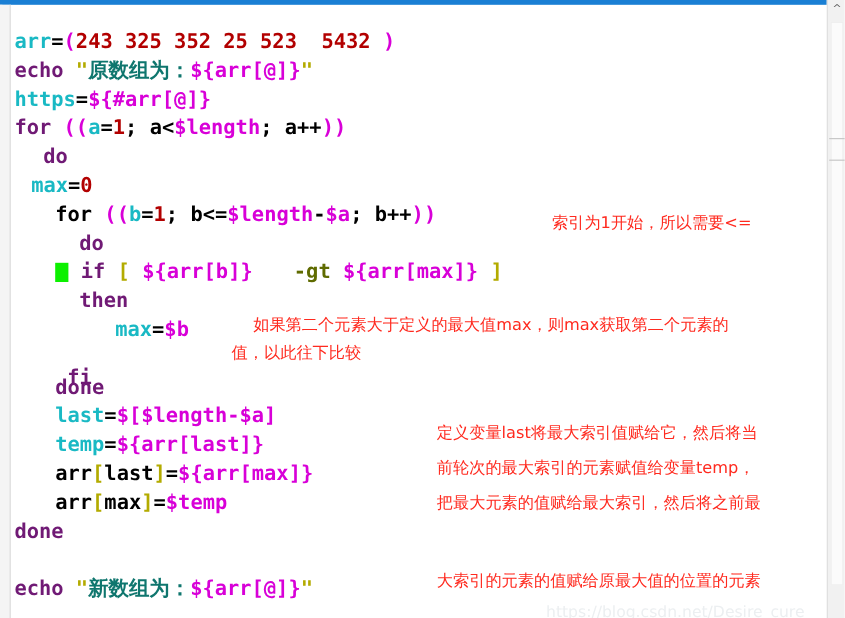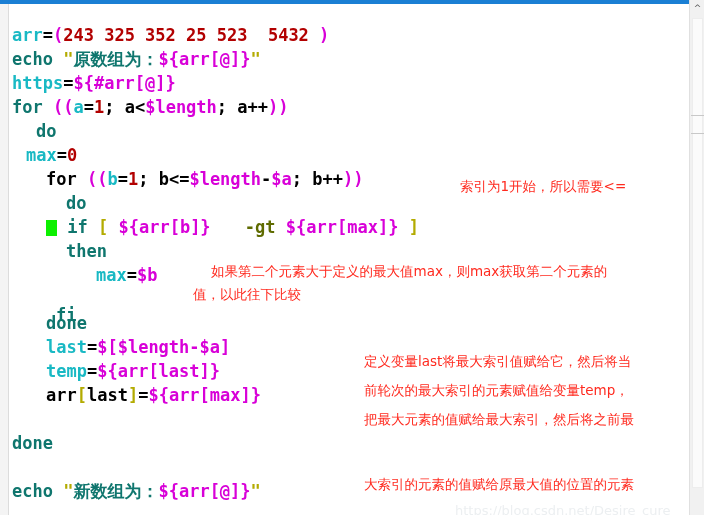--- a/index.html
+++ b/index.html
@@ -58,21 +58,21 @@
     left: 0;
     white-space: pre;
     font-family: "DejaVu Sans Mono", monospace;
     font-size: 17px;
     font-weight: bold;
     line-height: 18px;
     letter-spacing: 0px;
   }
   
   .t-var    { color: #19b9c4; }   
-  .t-kw     { color: #0f766e; }   
+  .t-kw     { color: #701a75; }   
   .t-plain  { color: #000000; }   
   .t-num    { color: #b20000; }   
   .t-punct  { color: #d800d8; }   
   .t-str    { color: #0f766e; }   
   .t-quote  { color: #b3ab00; }   
   .t-brack  { color: #b3ab00; }   
   .t-op     { color: #5f6b00; margin-left: 24px; }   
 
   
   .cursor-block {
@@ -176,20 +176,21 @@
     <div class="line" style="top:270px; left:46px;margin-top:16px;"><span class="t-kw">fi</span></div>
 
     <div class="line" style="top:294px; left:36px;"><span class="t-kw">done</span></div>
 
     <div class="line" style="top:318px; left:36px;"><span class="t-var">last</span><span class="t-plain">=</span><span class="t-punct">$[$length-$a]</span></div>
 
     <div class="line" style="top:342px; left:36px;"><span class="t-var">temp</span><span class="t-plain">=</span><span class="t-punct">${arr[last]}</span></div>
 
     <div class="line" style="top:366px; left:36px;"><span class="t-plain">arr</span><span class="t-brack">[</span><span class="t-plain">last</span><span class="t-brack">]</span><span class="t-plain">=</span><span class="t-punct">${arr[max]}</span></div>
 
+    <div class="line" style="top:390px; left:36px;"><span class="t-plain">arr</span><span class="t-brack">[</span><span class="t-plain">max</span><span class="t-brack">]</span><span class="t-plain">=</span><span class="t-punct">$temp</span></div>
 
     <div class="line" style="top:414px; left:2px;"><span class="t-kw">done</span></div>
 
     <div class="line" style="top:438px; left:2px;"></div>
 
     <div class="line" style="top:462px; left:2px;"><span class="t-kw">echo</span><span class="t-plain"> </span><span class="t-quote">"</span><span class="t-str">新数组为：</span><span class="t-punct">${arr[@]}</span><span class="t-quote">"</span></div>
 
 
     <div class="note" style="left:450px; top:155px;">索引为1开始，所以需要&lt;=</div>
 

